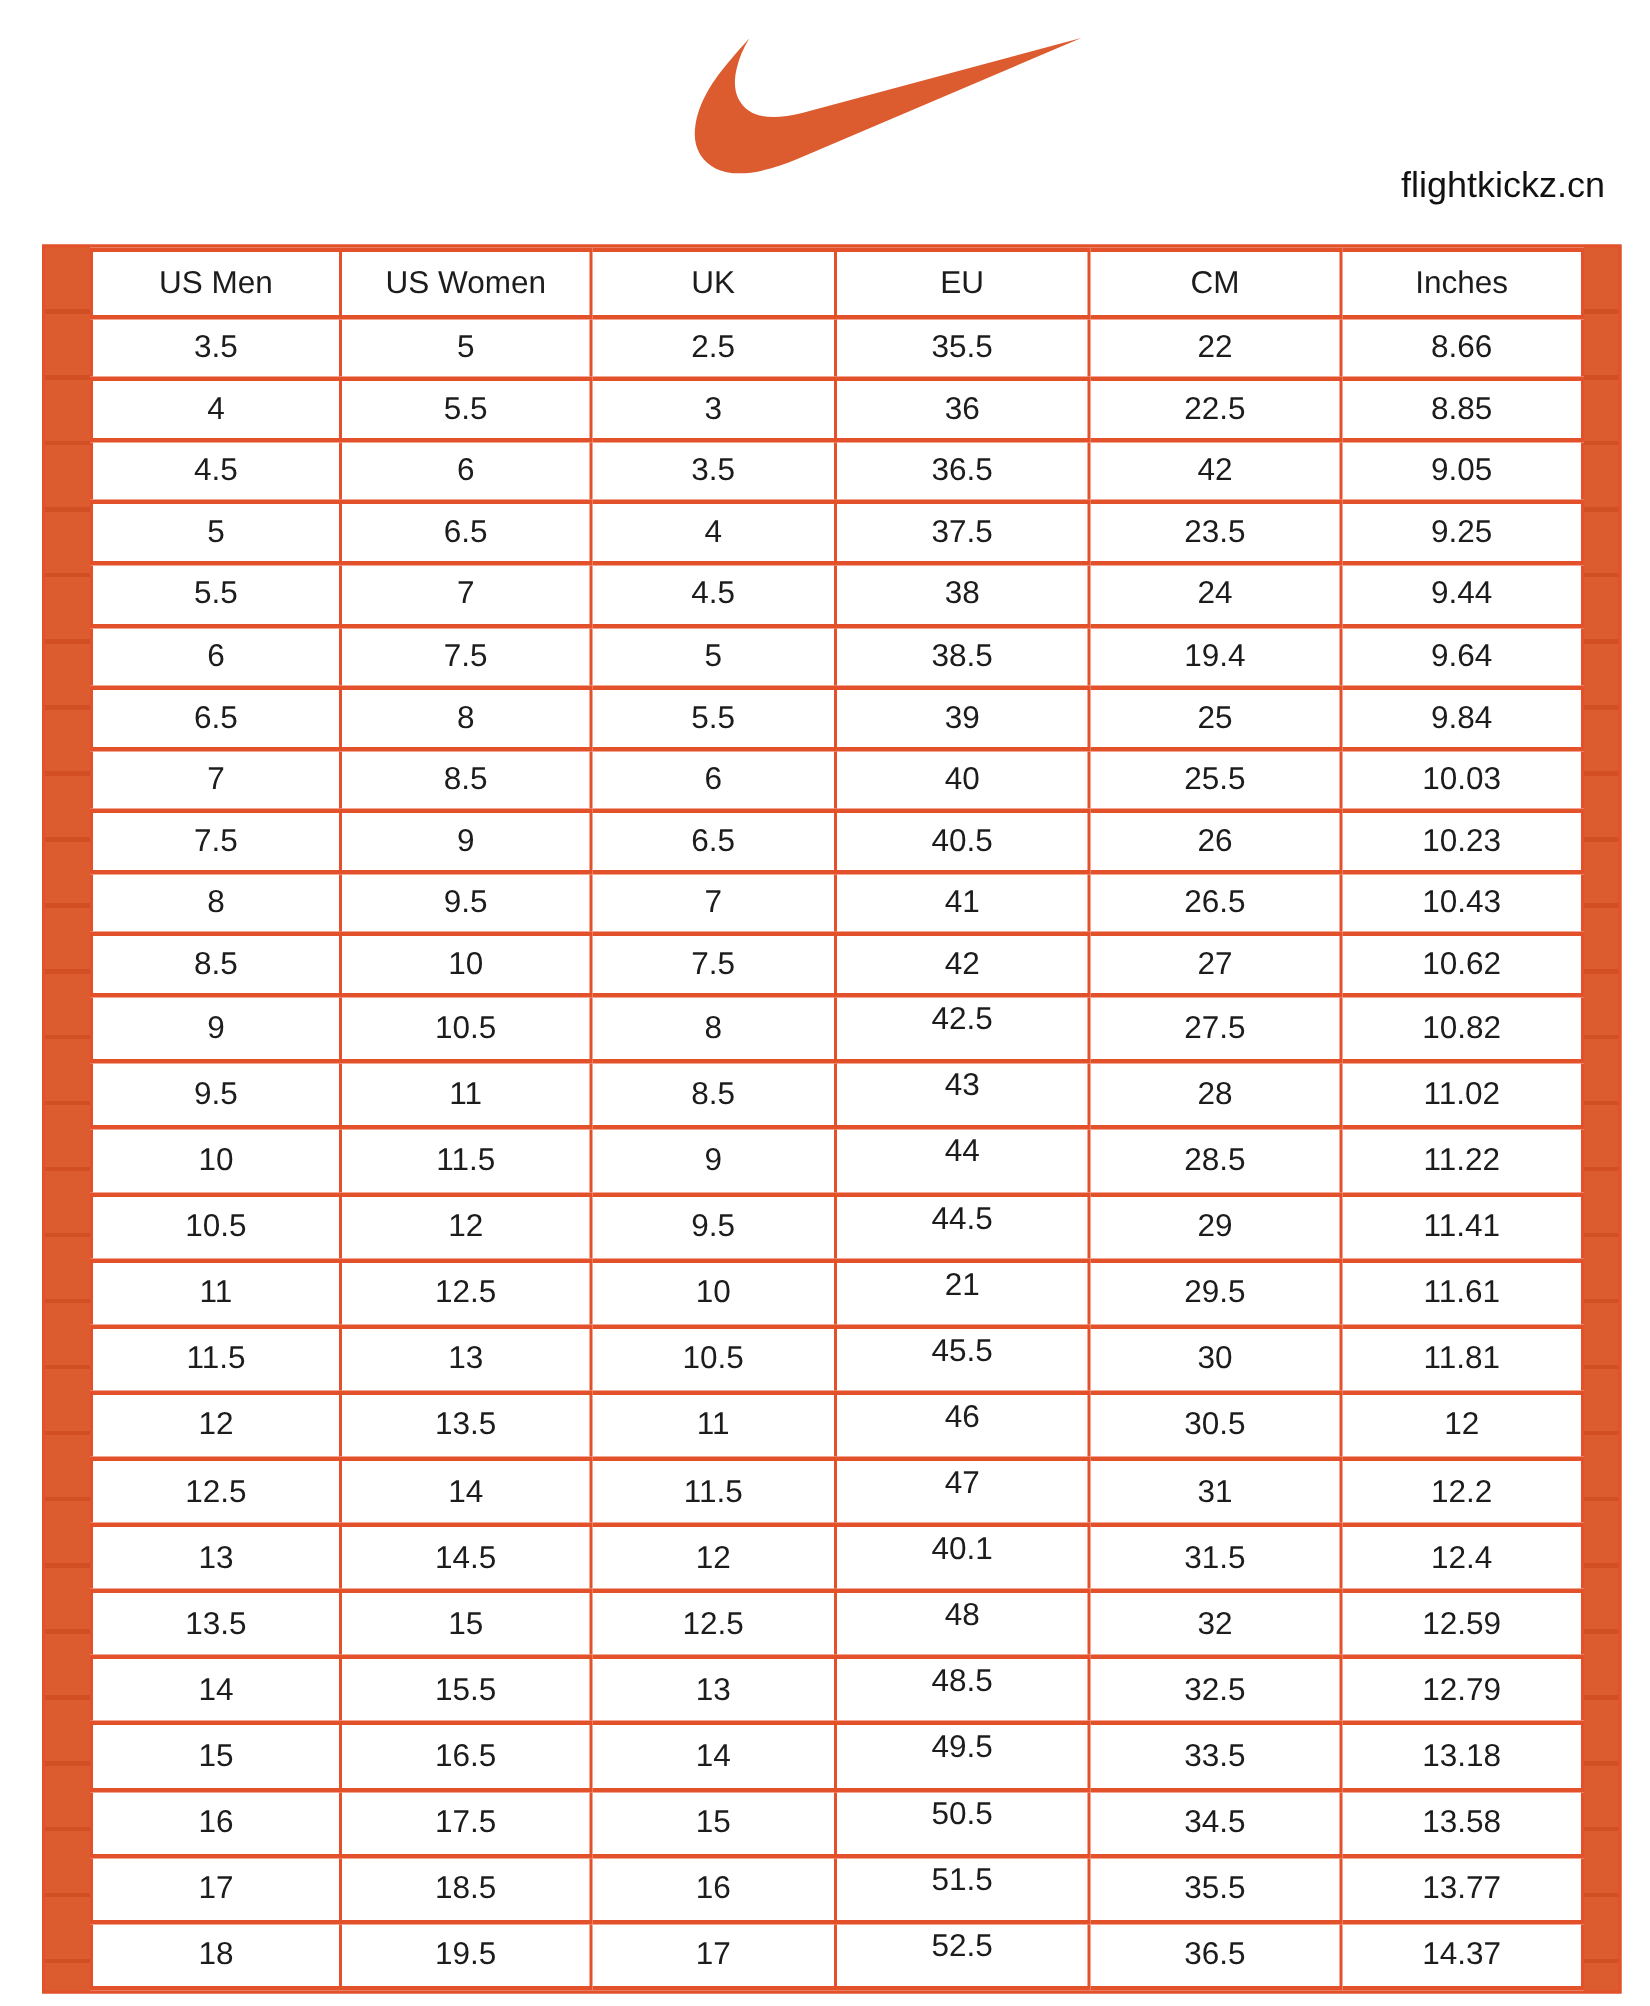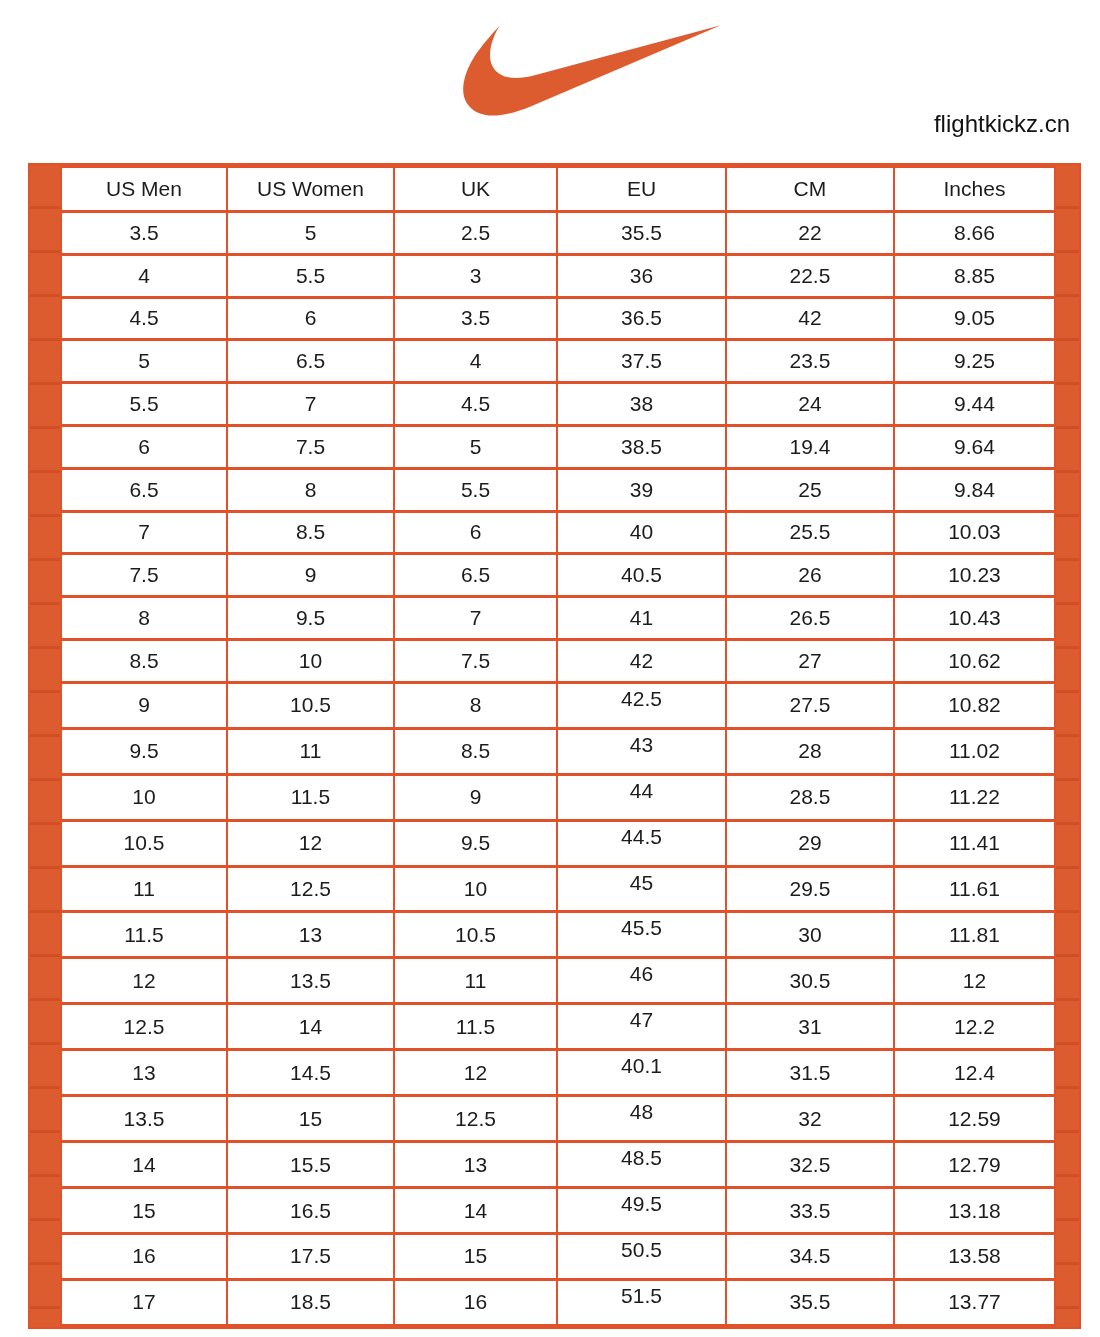--- a/index.html
+++ b/index.html
@@ -237,21 +237,21 @@
           <td>12</td>
           <td>9.5</td>
           <td>44.5</td>
           <td>29</td>
           <td>11.41</td>
         </tr>
         <tr>
           <td>11</td>
           <td>12.5</td>
           <td>10</td>
-          <td>45</td>
+          <td>21</td>
           <td>29.5</td>
           <td>11.61</td>
         </tr>
         <tr>
           <td>11.5</td>
           <td>13</td>
           <td>10.5</td>
           <td>45.5</td>
           <td>30</td>
           <td>11.81</td>
@@ -313,16 +313,24 @@
           <td>13.58</td>
         </tr>
         <tr>
           <td>17</td>
           <td>18.5</td>
           <td>16</td>
           <td>51.5</td>
           <td>35.5</td>
           <td>13.77</td>
         </tr>
+        <tr>
+          <td>18</td>
+          <td>19.5</td>
+          <td>17</td>
+          <td>52.5</td>
+          <td>36.5</td>
+          <td>14.37</td>
+        </tr>
       </tbody>
   </table>
   <div class="strip right"></div>
 </div>
 
 </body></html>

